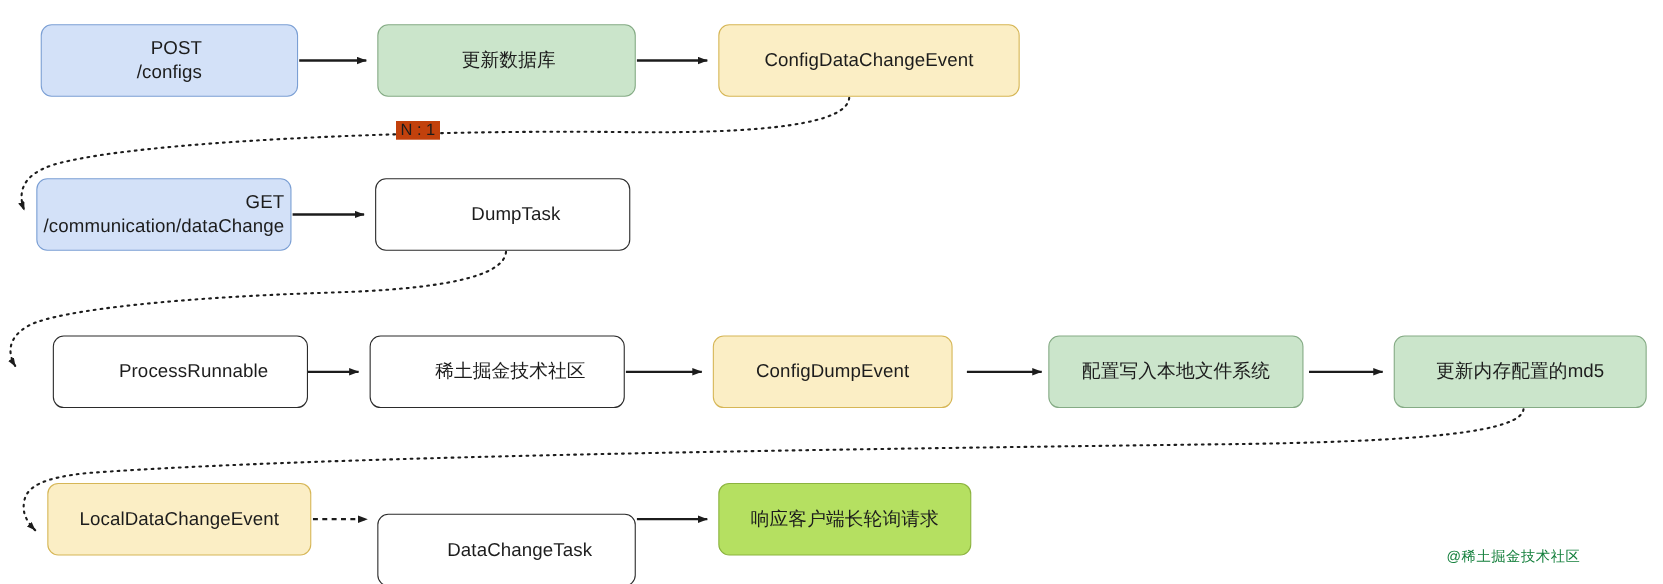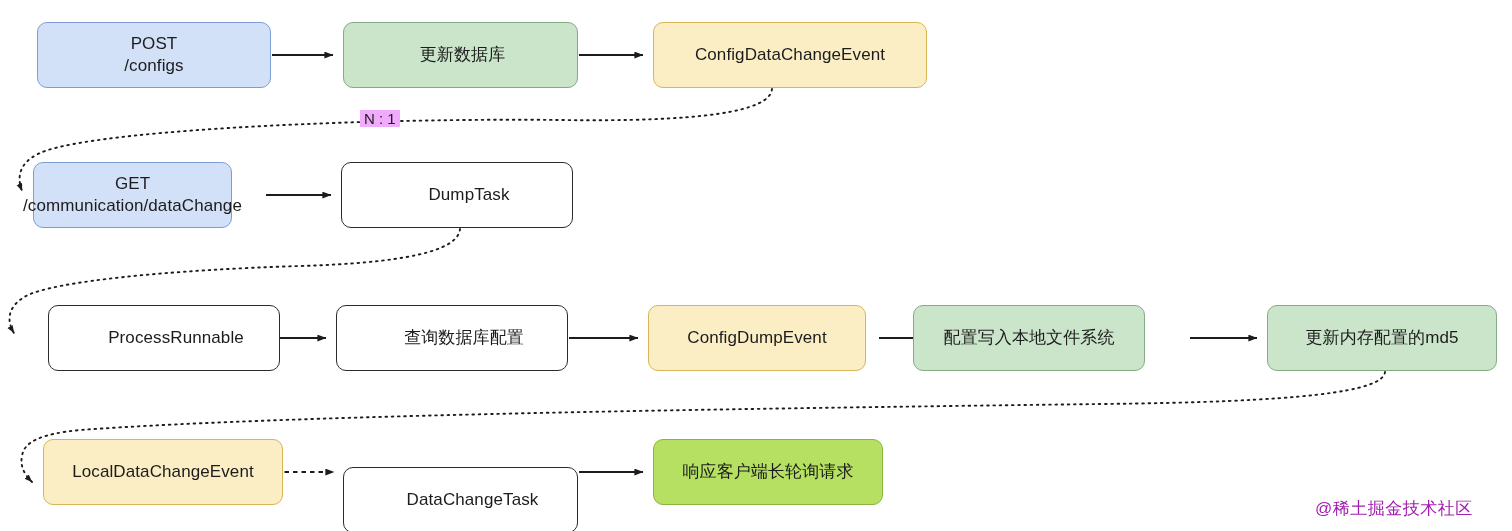--- a/index.html
+++ b/index.html
@@ -35,38 +35,38 @@
     text-align: center;
     font-size: 17px;
     line-height: 1.28;
     color: #1c1c1c;
     letter-spacing: 0.1px;
     white-space: pre-line;
     padding: 4px 8px;
     border-width: 1.6px;
     border-style: solid;
   }
-  .node.blue    { background: #d3e1f8; border-color: #7b9fd4; }
+  .node.blue    { background: #d3e1f8; border-color: #7b9fd4; text-align: right; }
   .node.green   { background: #cbe5cb; border-color: #85ab85; }
   .node.yellow  { background: #fbeec5; border-color: #d6b656; }
   .node.white   { background: #ffffff; border-color: #2b2b2b; padding-left: 32px; }
   .node.brightgreen { background: #b5e061; border-color: #8cb33f; }
 
   .edge-label {
     position: absolute;
     font-size: 15px;
     color: #1c1c1c;
-    background: #f0abfc;
+    background: #c2410c;
     padding: 0 4px;
     white-space: nowrap;
   }
   .watermark {
     position: absolute;
-    font-size: 17px;
-    color: #a21caf;
+    font-size: 13px;
+    color: #15803d;
     white-space: nowrap;
     letter-spacing: 0.5px;
   }
 </style>
 </head>
 <body>
 
 <div id="canvas">
 
   <svg id="edges" viewBox="0 0 1512 531">
@@ -98,27 +98,27 @@
     <line x1="276" y1="472" x2="334" y2="472" stroke="#1c1c1c" stroke-width="2.1" stroke-dasharray="4.5 4" marker-end="url(#arrowSolid)"></line>
 
     <line x1="579" y1="472" x2="643" y2="472" stroke="#1c1c1c" stroke-width="2.1" marker-end="url(#arrowSolid)"></line>
   </svg>
 
   <div id="node-layer">
       <div class="node blue" style="left: 37px; top: 22px; width: 234px; height: 66px;">POST
 /configs</div>
       <div class="node green" style="left: 343px; top: 22px; width: 235px; height: 66px; padding-left: 12px;">更新数据库</div>
       <div class="node yellow" style="left: 653px; top: 22px; width: 274px; height: 66px;">ConfigDataChangeEvent</div>
-      <div class="node blue" style="left: 33px; top: 162px; width: 199px; height: 66px;">GET
+      <div class="node blue" style="left: 33px; top: 162px; width: 232px; height: 66px;">GET
 /communication/dataChange</div>
       <div class="node white" style="left: 341px; top: 162px; width: 232px; height: 66px;">DumpTask</div>
       <div class="node white" style="left: 48px; top: 305px; width: 232px; height: 66px;">ProcessRunnable</div>
-      <div class="node white" style="left: 336px; top: 305px; width: 232px; height: 66px;">查询数据库配置</div>
+      <div class="node white" style="left: 336px; top: 305px; width: 232px; height: 66px;">稀土掘金技术社区</div>
       <div class="node yellow" style="left: 648px; top: 305px; width: 218px; height: 66px;">ConfigDumpEvent</div>
-      <div class="node green" style="left: 913px; top: 305px; width: 232px; height: 66px;">配置写入本地文件系统</div>
+      <div class="node green" style="left: 953px; top: 305px; width: 232px; height: 66px;">配置写入本地文件系统</div>
       <div class="node green" style="left: 1267px; top: 305px; width: 230px; height: 66px;">更新内存配置的md5</div>
       <div class="node yellow" style="left: 43px; top: 439px; width: 240px; height: 66px;">LocalDataChangeEvent</div>
       <div class="node white" style="left: 343px; top: 439px; width: 235px; height: 66px; margin-top: 28px;">DataChangeTask</div>
       <div class="node brightgreen" style="left: 653px; top: 439px; width: 230px; height: 66px;">响应客户端长轮询请求</div>
     </div>
 
   <div id="label-layer">
       <div class="edge-label" style="left: 360px; top: 110px;">N : 1</div>
     </div>
 

